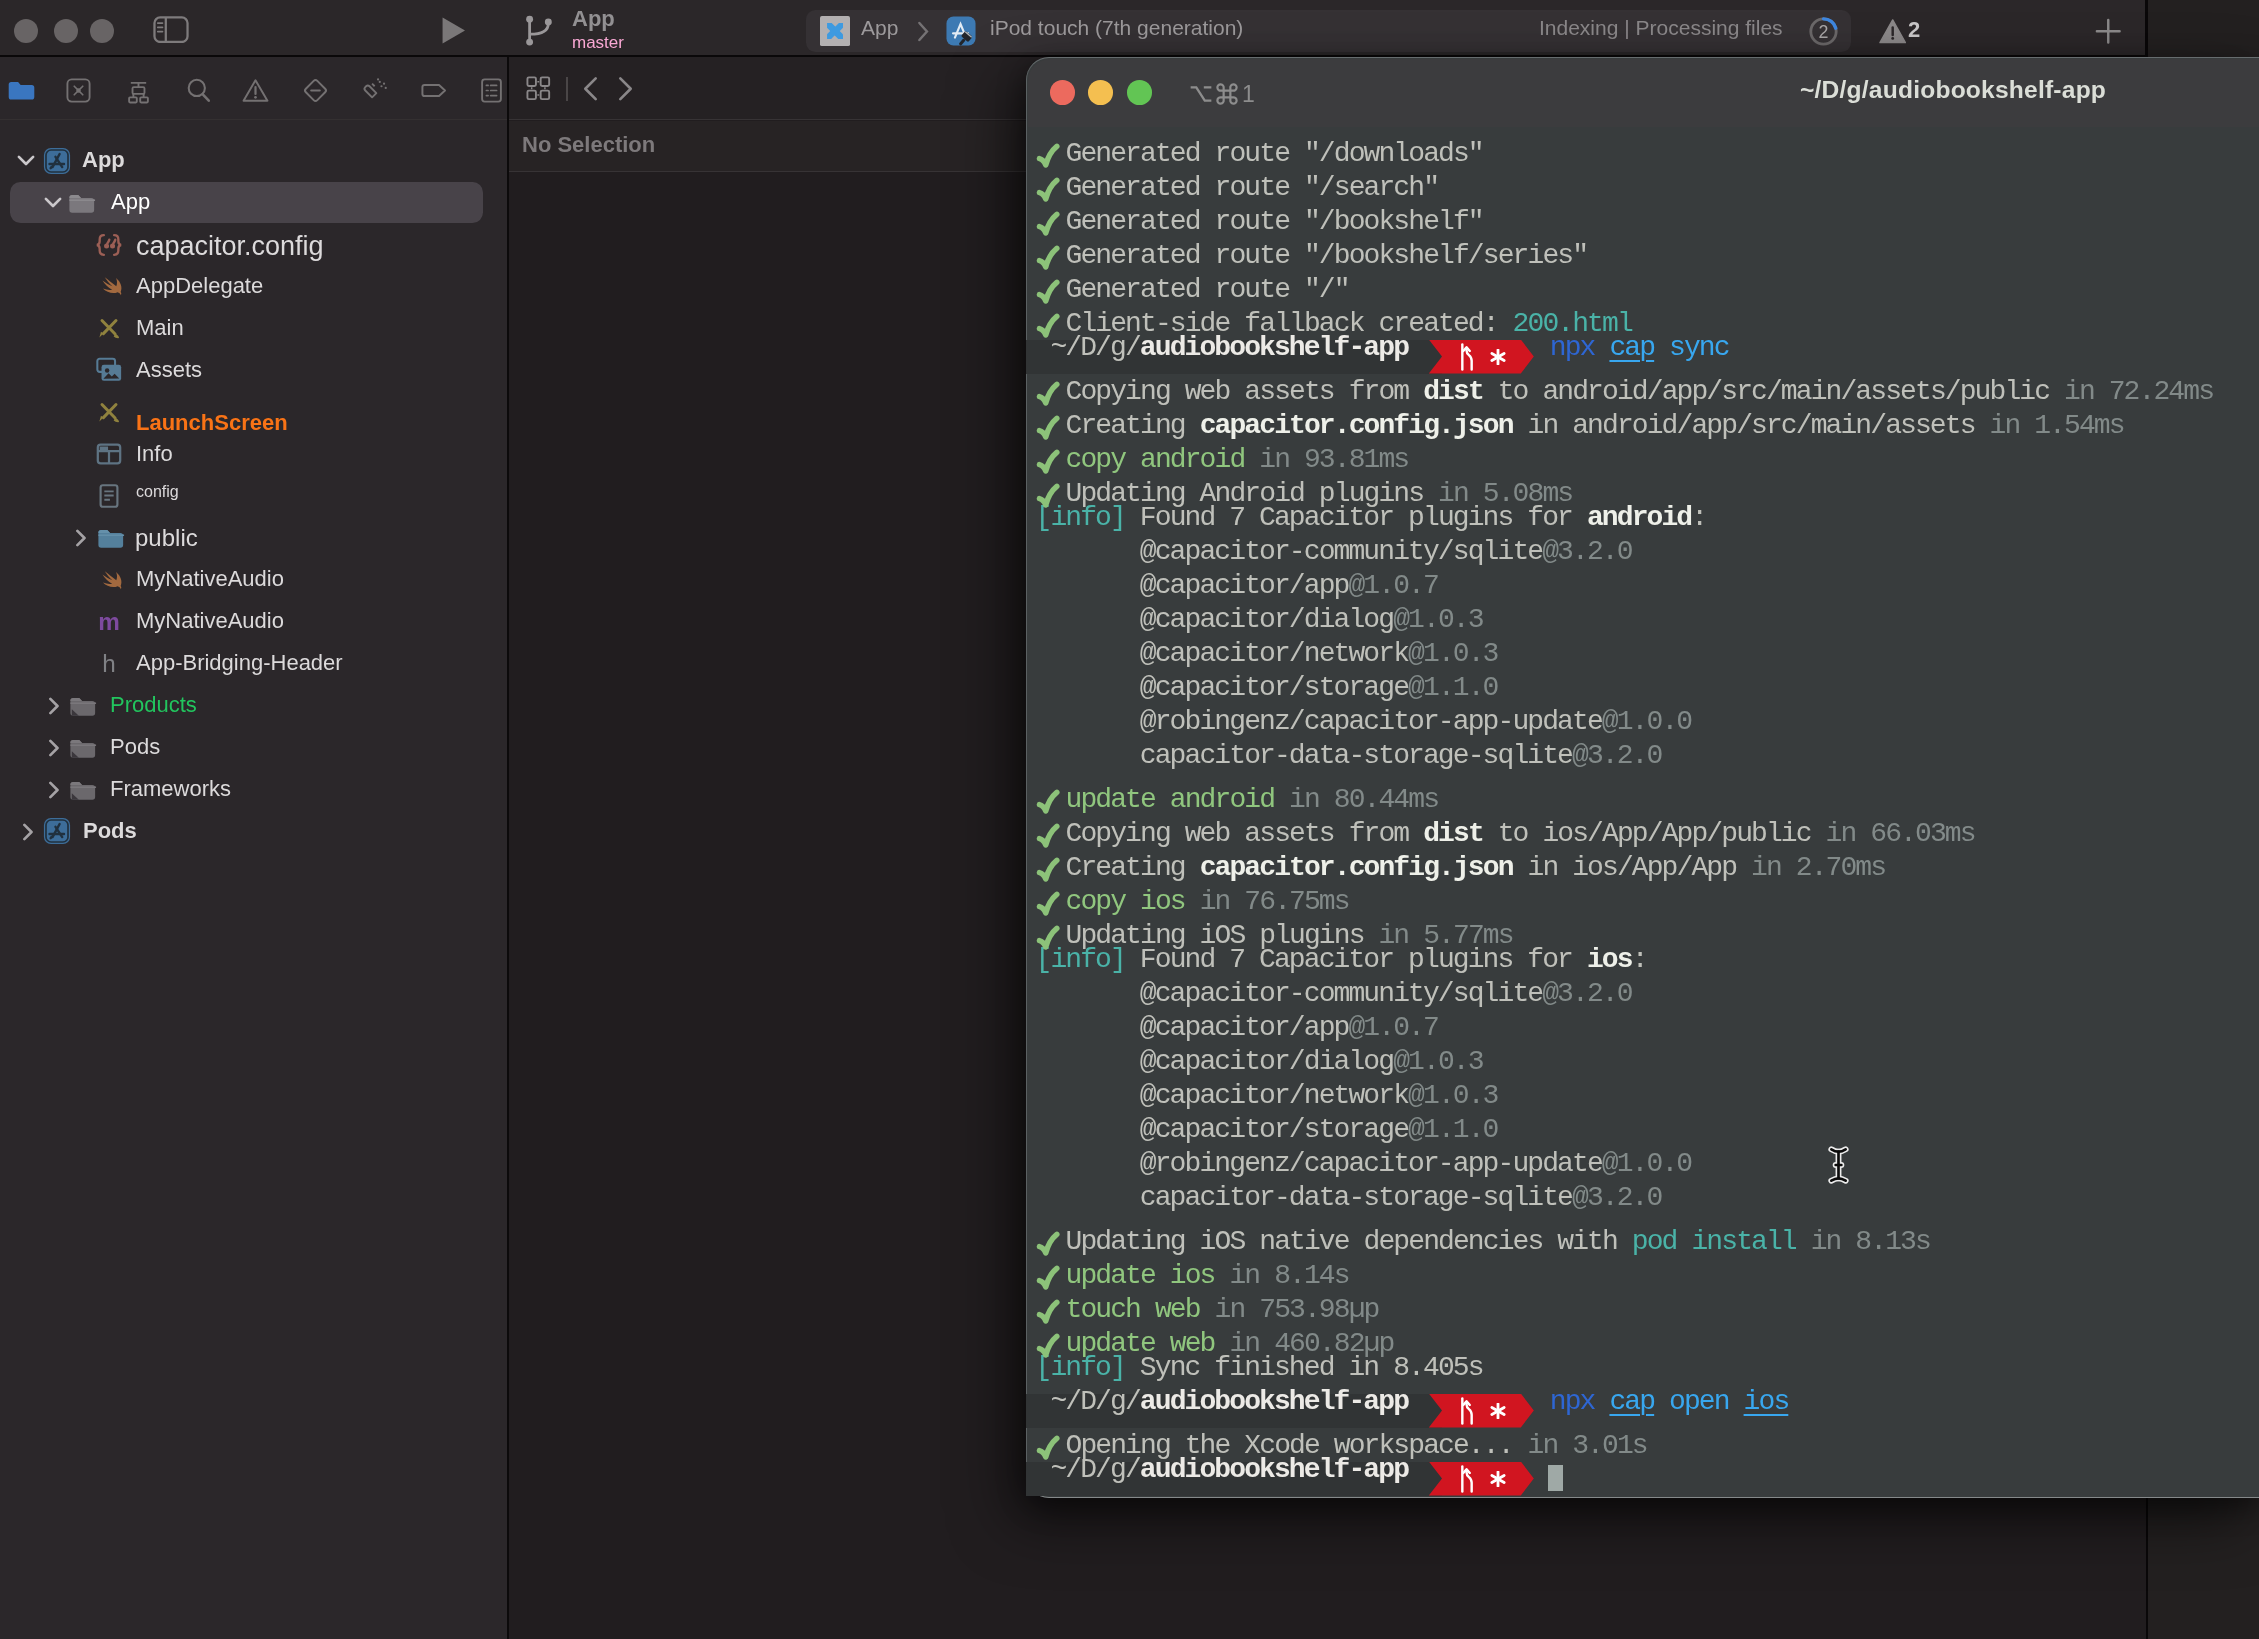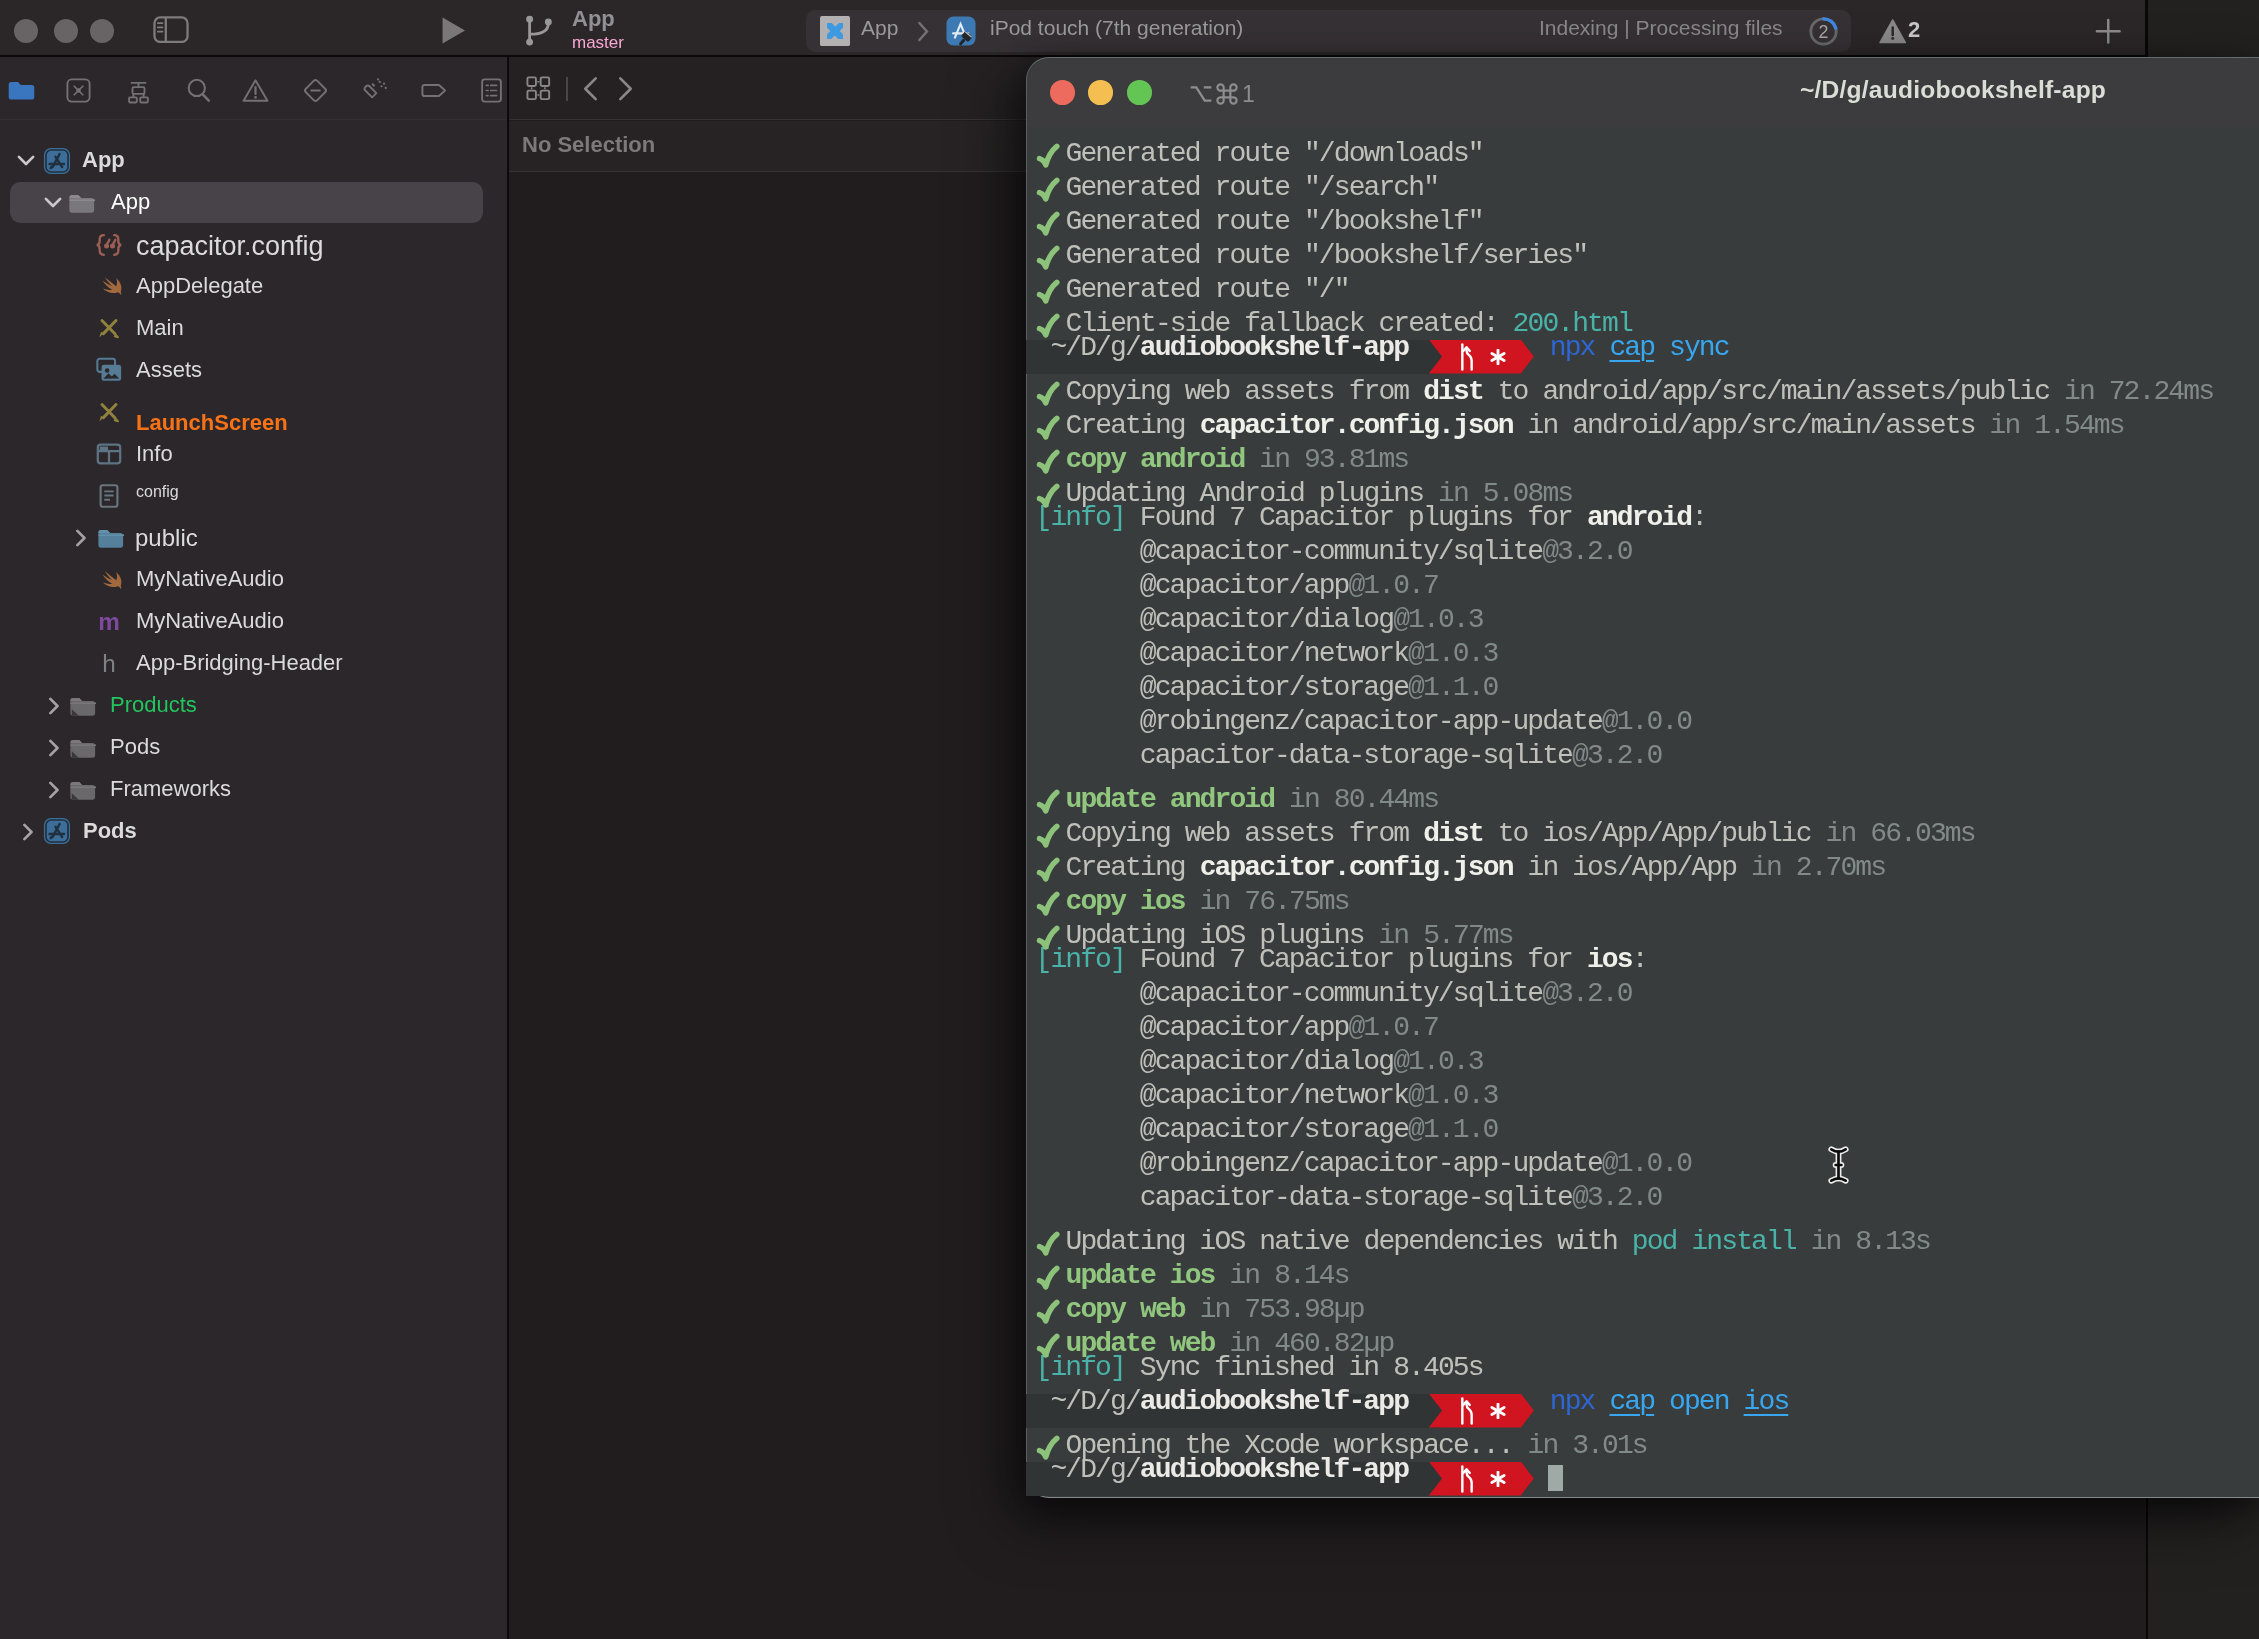--- a/index.html
+++ b/index.html
@@ -15,21 +15,21 @@
   box-shadow: -17px 24px 57px rgba(0,0,0,0.5), 0 7.6px 28px rgba(0,0,0,0.45); }
 #ttl { position:absolute; left:1028px; top:59px; width:1232px; height:68px;
   background:#3c3c3e; border-radius:22px 0 0 0; }
 #tout { position:absolute; left:1026px; top:127px; width:1233px;
   font:28px/34px "Liberation Mono",monospace; letter-spacing:-1.9px; color:#bfc0ba;
   white-space:pre; padding-left:9.5px; }
 #tout b { font-weight:bold; }
 .ln { height:34px; }
 .d { color:#828a89; }
 .w { color:#eef0e9; font-weight:bold; }
-.g { color:#90c67e; font-weight:bold; }
+.g { color:#90c67e; font-weight:normal; }
 .t { color:#4ab3a8; }
 .b1 { color:#2e66d3; }
 .b2 { color:#38a7ef; }
 .b2u { color:#38a7ef; text-decoration:underline; text-underline-offset:4.7px; text-decoration-thickness:1.9px; }
 .ck { display:inline-block; width:30px; height:34px; position:relative; }
 .ck svg { position:absolute; left:0; top:16px; }
 .pband { display:inline-block; background:#313435; height:34px; margin-left:-9.5px; position:relative; top:8.5px;
   padding-left:9.5px; width:416px; }
 .pw { color:#eceae6; }
 .pt { position:relative; top:-8.5px; }
@@ -450,21 +450,21 @@
         </svg></i><span>Creating </span><span class="w">capacitor.config.json</span><span> in ios/App/App</span><span class="d"> in 2.70ms</span></div><div class="ln"><i class="ck"><svg width="24" height="26.5" viewBox="0 0 25 28">
           <path d="M3.5 16.5 C6 17 8.7 20 10.1 23.2 C12.5 14.5 16.8 7.5 21.8 3.5" fill="none" stroke="#8cc279" stroke-width="5.8" stroke-linecap="round" stroke-linejoin="round"></path>
         </svg></i><span class="g">copy ios</span><span class="d"> in 76.75ms</span></div><div class="ln"><i class="ck"><svg width="24" height="26.5" viewBox="0 0 25 28">
           <path d="M3.5 16.5 C6 17 8.7 20 10.1 23.2 C12.5 14.5 16.8 7.5 21.8 3.5" fill="none" stroke="#8cc279" stroke-width="5.8" stroke-linecap="round" stroke-linejoin="round"></path>
         </svg></i><span>Updating iOS plugins</span><span class="d"> in 5.77ms</span></div><div class="ln"><span class="t">[info]</span><span> Found 7 Capacitor plugins for </span><span class="w">ios</span><span>:</span></div><div class="ln"><span>       @capacitor-community/sqlite</span><span class="d">@3.2.0</span></div><div class="ln"><span>       @capacitor/app</span><span class="d">@1.0.7</span></div><div class="ln"><span>       @capacitor/dialog</span><span class="d">@1.0.3</span></div><div class="ln"><span>       @capacitor/network</span><span class="d">@1.0.3</span></div><div class="ln"><span>       @capacitor/storage</span><span class="d">@1.1.0</span></div><div class="ln"><span>       @robingenz/capacitor-app-update</span><span class="d">@1.0.0</span></div><div class="ln"><span>       capacitor-data-storage-sqlite</span><span class="d">@3.2.0</span></div><div class="ln"><i class="ck"><svg width="24" height="26.5" viewBox="0 0 25 28">
           <path d="M3.5 16.5 C6 17 8.7 20 10.1 23.2 C12.5 14.5 16.8 7.5 21.8 3.5" fill="none" stroke="#8cc279" stroke-width="5.8" stroke-linecap="round" stroke-linejoin="round"></path>
         </svg></i><span>Updating iOS native dependencies with </span><span class="t">pod install</span><span class="d"> in 8.13s</span></div><div class="ln"><i class="ck"><svg width="24" height="26.5" viewBox="0 0 25 28">
           <path d="M3.5 16.5 C6 17 8.7 20 10.1 23.2 C12.5 14.5 16.8 7.5 21.8 3.5" fill="none" stroke="#8cc279" stroke-width="5.8" stroke-linecap="round" stroke-linejoin="round"></path>
         </svg></i><span class="g">update ios</span><span class="d"> in 8.14s</span></div><div class="ln"><i class="ck"><svg width="24" height="26.5" viewBox="0 0 25 28">
           <path d="M3.5 16.5 C6 17 8.7 20 10.1 23.2 C12.5 14.5 16.8 7.5 21.8 3.5" fill="none" stroke="#8cc279" stroke-width="5.8" stroke-linecap="round" stroke-linejoin="round"></path>
-        </svg></i><span class="g">copy web</span><span class="d"> in 753.98µp</span></div><div class="ln"><i class="ck"><svg width="24" height="26.5" viewBox="0 0 25 28">
+        </svg></i><span class="g">touch web</span><span class="d"> in 753.98µp</span></div><div class="ln"><i class="ck"><svg width="24" height="26.5" viewBox="0 0 25 28">
           <path d="M3.5 16.5 C6 17 8.7 20 10.1 23.2 C12.5 14.5 16.8 7.5 21.8 3.5" fill="none" stroke="#8cc279" stroke-width="5.8" stroke-linecap="round" stroke-linejoin="round"></path>
         </svg></i><span class="g">update web</span><span class="d"> in 460.82µp</span></div><div class="ln"><span class="t">[info]</span><span> Sync finished in 8.405s</span></div><div class="ln"><span class="pband"><span class="pt"> ~/D/g/<b class="pw">audiobookshelf-app</b></span></span><span class="pred"><svg class="pbr" width="16" height="28" viewBox="0 0 17 30">
           <g fill="none" stroke="#fff" stroke-width="2.6" stroke-linecap="round" stroke-linejoin="round">
             <path d="M3.5 1.5 V28.5"></path>
             <path d="M13.5 28.5 V19 C13.5 12 8 14 8 8 V6"></path>
             <path d="M4.5 8.5 L8 4.5 L11.5 8.5"></path>
           </g>
         </svg><svg class="pst" width="16" height="16" viewBox="0 0 17 17">
           <g stroke="#fff" stroke-width="3" stroke-linecap="round">
             <path d="M8.5 1 V16"></path>

